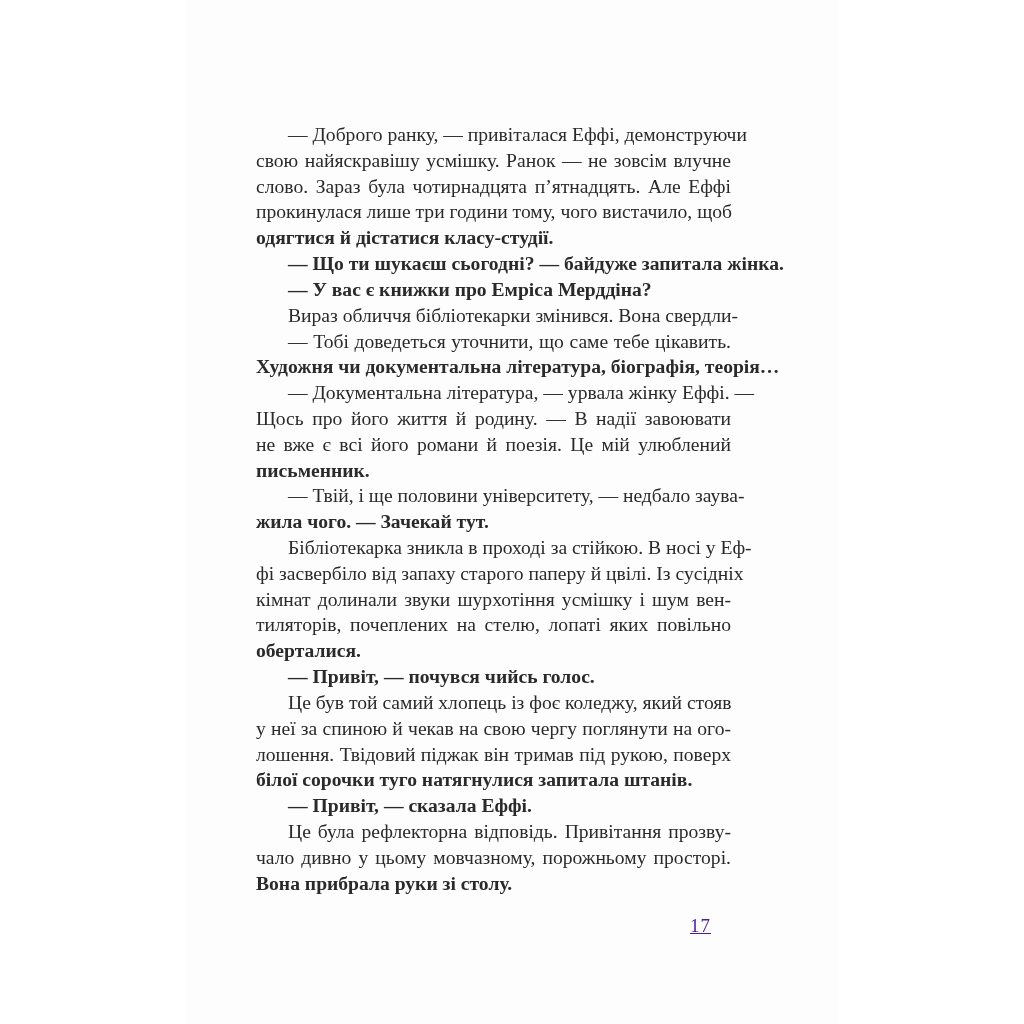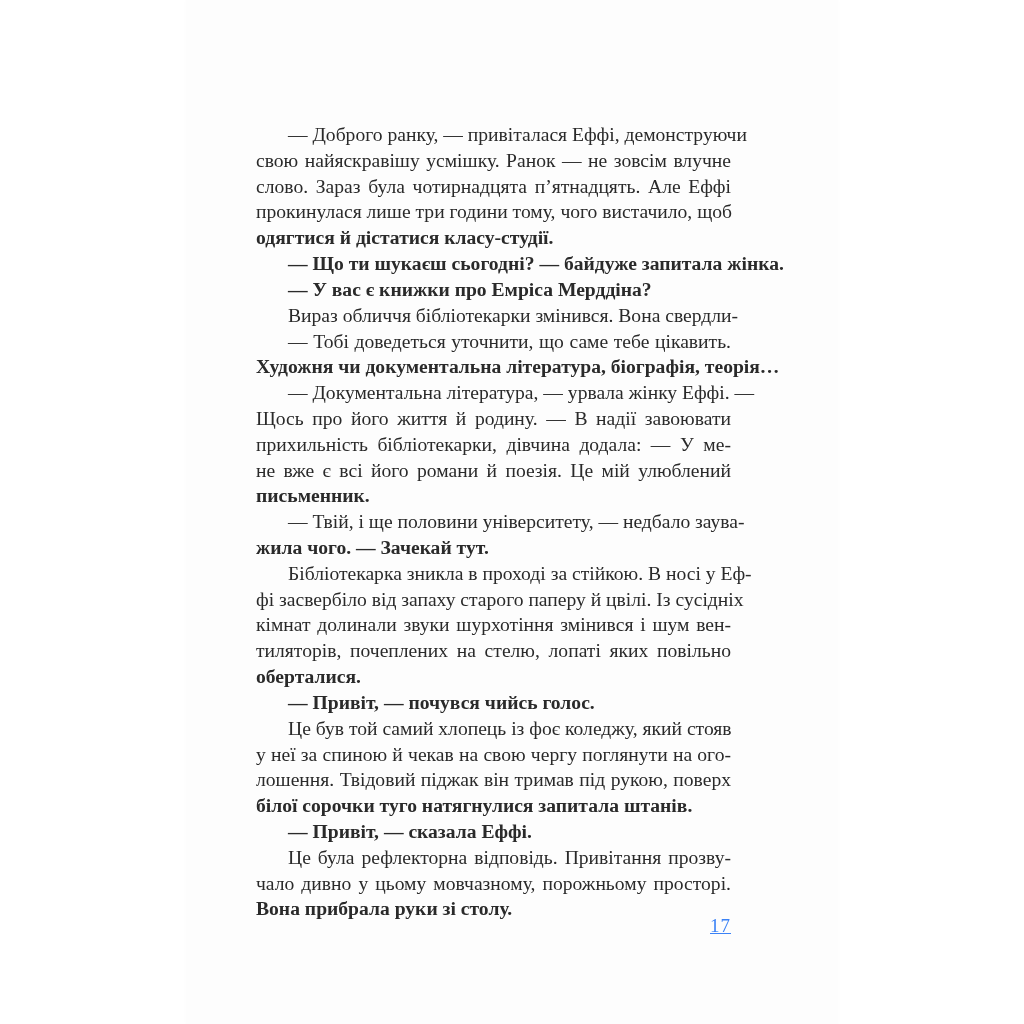--- a/index.html
+++ b/index.html
@@ -48,24 +48,23 @@
     }
     .line.last {
       text-align-last: left;
       font-weight: bold;
     }
     .page-number {
       position: absolute;
       left: 690px;
       top: 915px;
       width: 41px;
-      text-align: right;
       font-family: "Liberation Serif", "DejaVu Serif", serif;
       font-size: 19px;
-      color: #3b82f6;
+      color: #4c1d95;
       letter-spacing: 1px;
       text-decoration: underline;
     }
   </style>
 </head>
 <body>
 
 <div class="scan">
   <div class="page"></div>
 
@@ -75,28 +74,27 @@
       <span class="line">слово. Зараз була чотирнадцята п’ятнадцять. Але Еффі</span>
       <span class="line">прокинулася лише три години тому, чого вистачило, щоб</span>
       <span class="line last">одягтися й дістатися класу-студії.</span>
       <span class="line indent last">— Що ти шукаєш сьогодні? — байдуже запитала жінка.</span>
       <span class="line indent last">— У вас є книжки про Емріса Мерддіна?</span>
       <span class="line indent">Вираз обличчя бібліотекарки змінився. Вона свердли-</span>
       <span class="line indent">— Тобі доведеться уточнити, що саме тебе цікавить.</span>
       <span class="line last">Художня чи документальна література, біографія, теорія…</span>
       <span class="line indent">— Документальна література, — урвала жінку Еффі. —</span>
       <span class="line">Щось про його життя й родину. — В надії завоювати</span>
-      <span class="line">прихильність бібліотекарки, дівчина додала: — У ме-</span>
       <span class="line">не вже є всі його романи й поезія. Це мій улюблений</span>
       <span class="line last">письменник.</span>
       <span class="line indent">— Твій, і ще половини університету, — недбало заува-</span>
       <span class="line last">жила чого. — Зачекай тут.</span>
       <span class="line indent">Бібліотекарка зникла в проході за стійкою. В носі у Еф-</span>
       <span class="line">фі засвербіло від запаху старого паперу й цвілі. Із сусідніх</span>
-      <span class="line">кімнат долинали звуки шурхотіння змінився і шум вен-</span>
+      <span class="line">кімнат долинали звуки шурхотіння усмішку і шум вен-</span>
       <span class="line">тиляторів, почеплених на стелю, лопаті яких повільно</span>
       <span class="line last">оберталися.</span>
       <span class="line indent last">— Привіт, — почувся чийсь голос.</span>
       <span class="line indent">Це був той самий хлопець із фоє коледжу, який стояв</span>
       <span class="line">у неї за спиною й чекав на свою чергу поглянути на ого-</span>
       <span class="line">лошення. Твідовий піджак він тримав під рукою, поверх</span>
       <span class="line last">білої сорочки туго натягнулися запитала штанів.</span>
       <span class="line indent last">— Привіт, — сказала Еффі.</span>
       <span class="line indent">Це була рефлекторна відповідь. Привітання прозву-</span>
       <span class="line">чало дивно у цьому мовчазному, порожньому просторі.</span>

